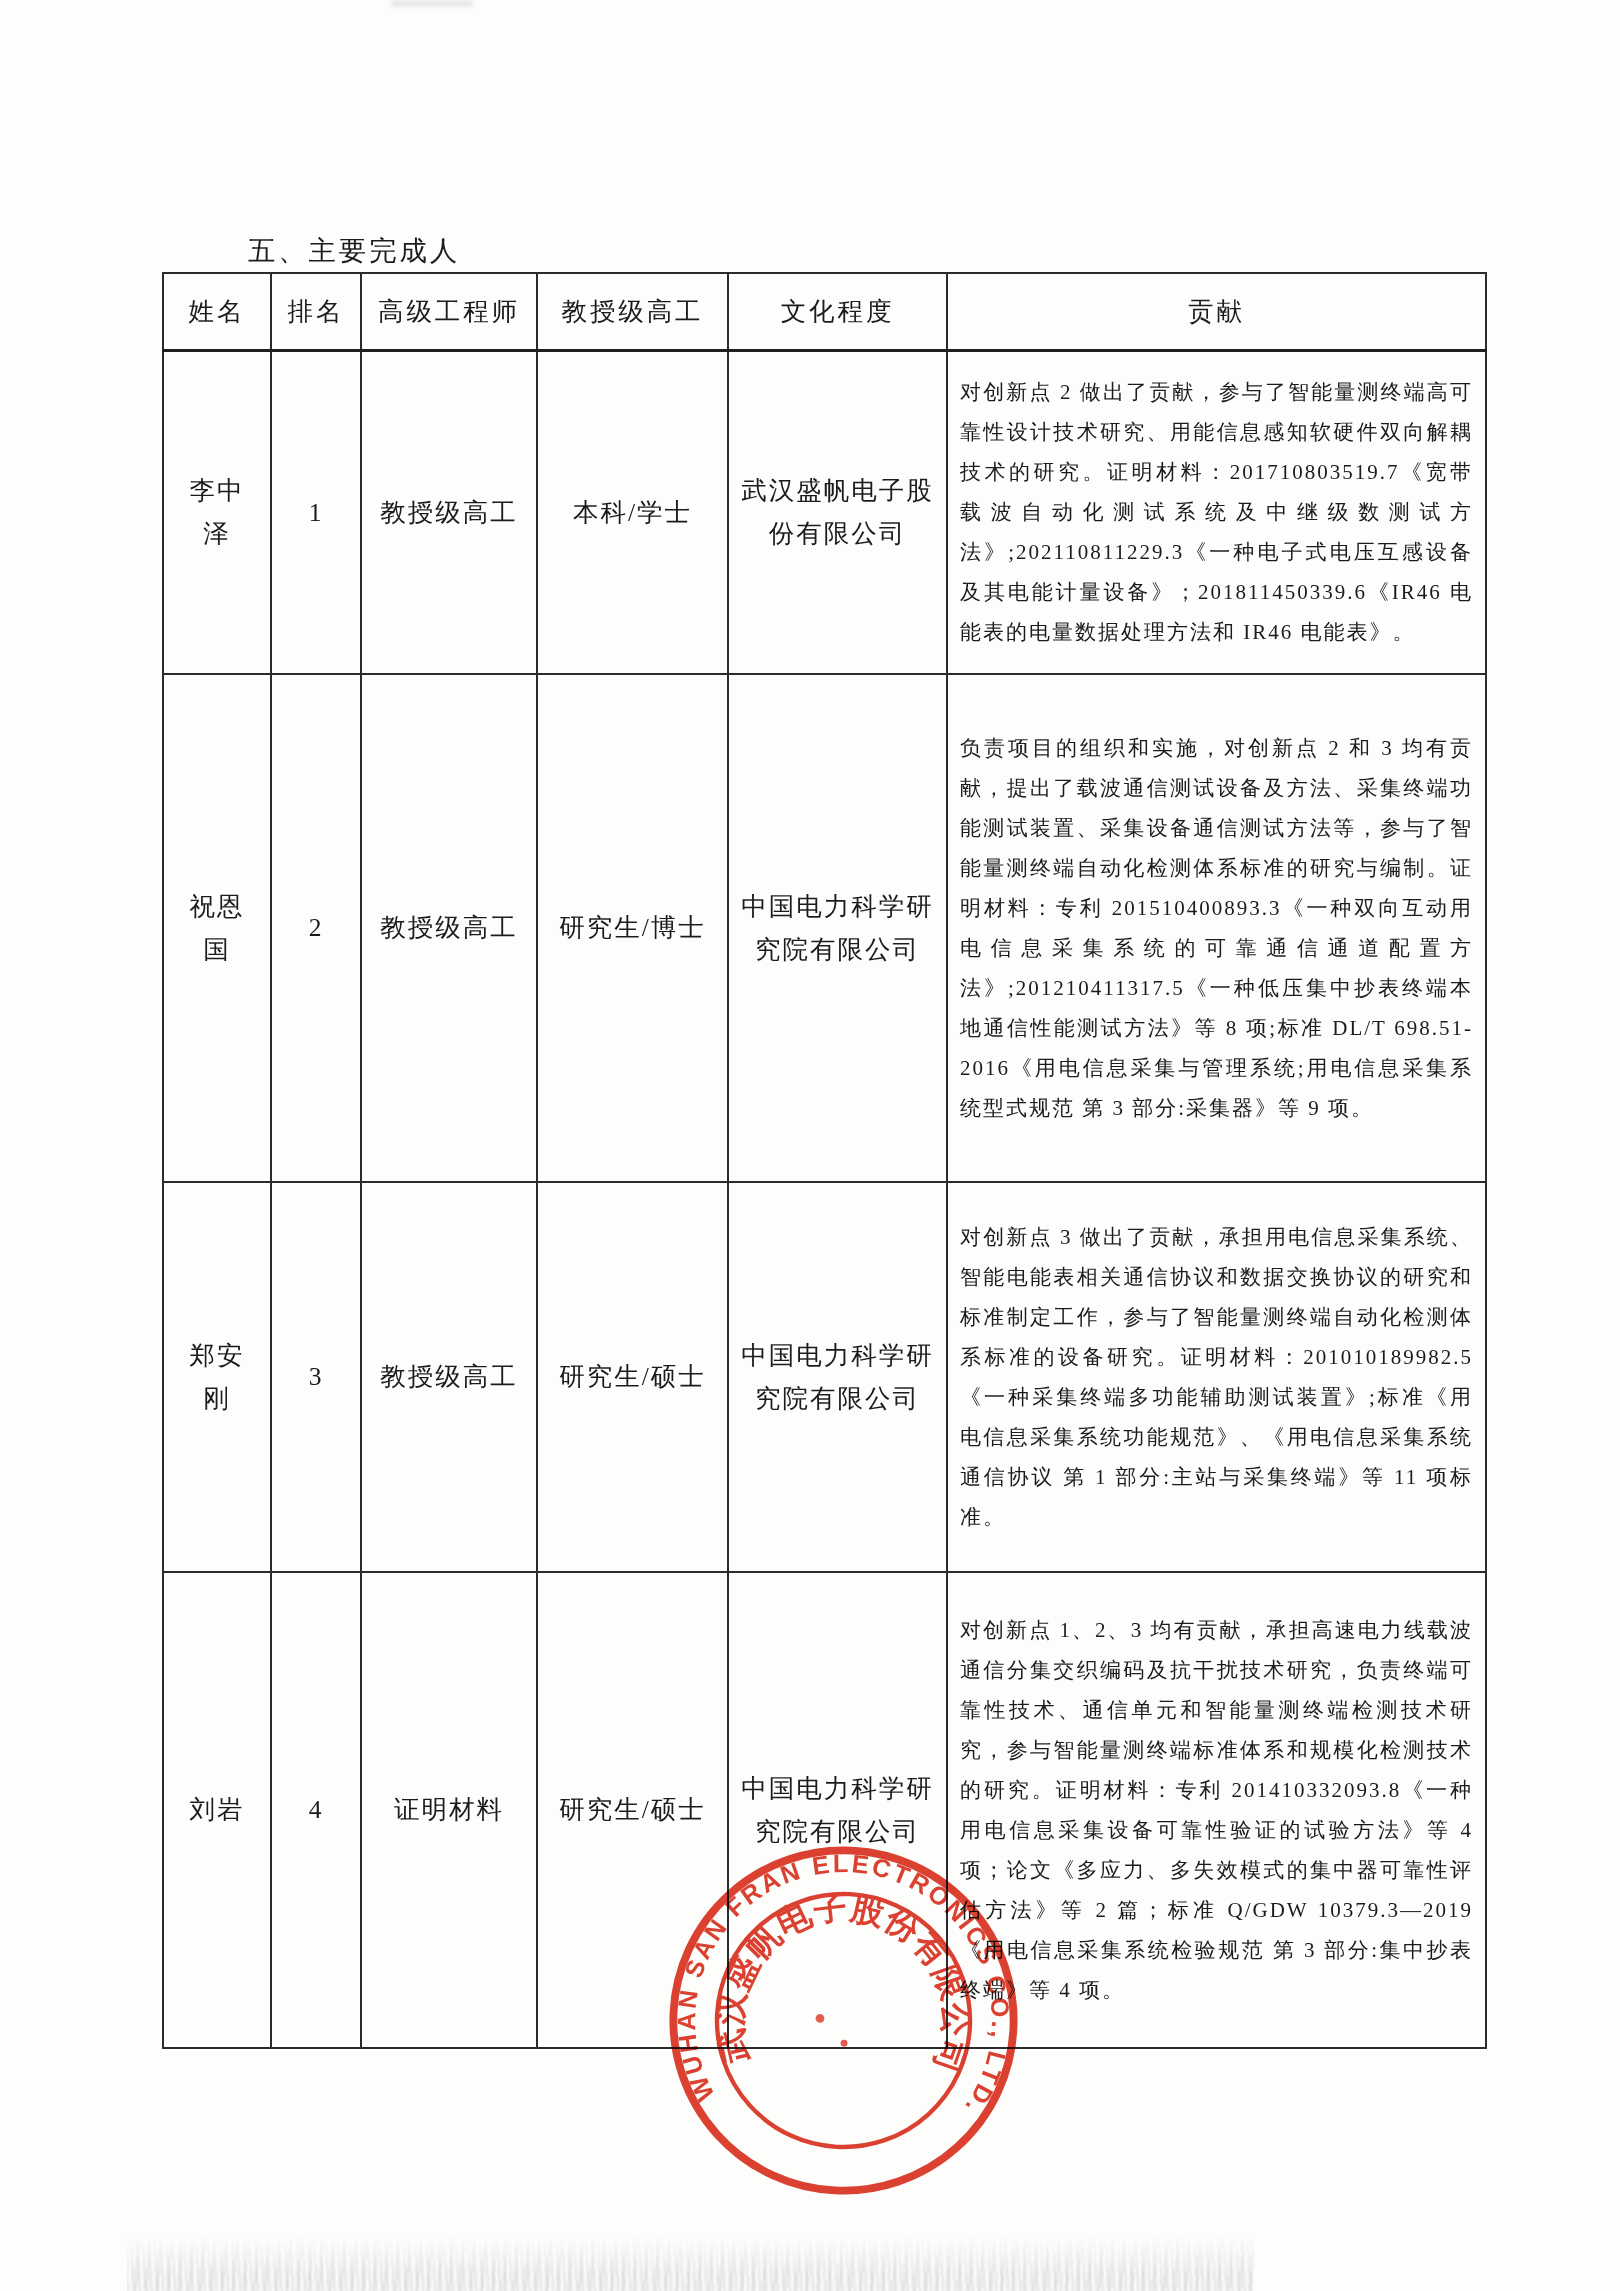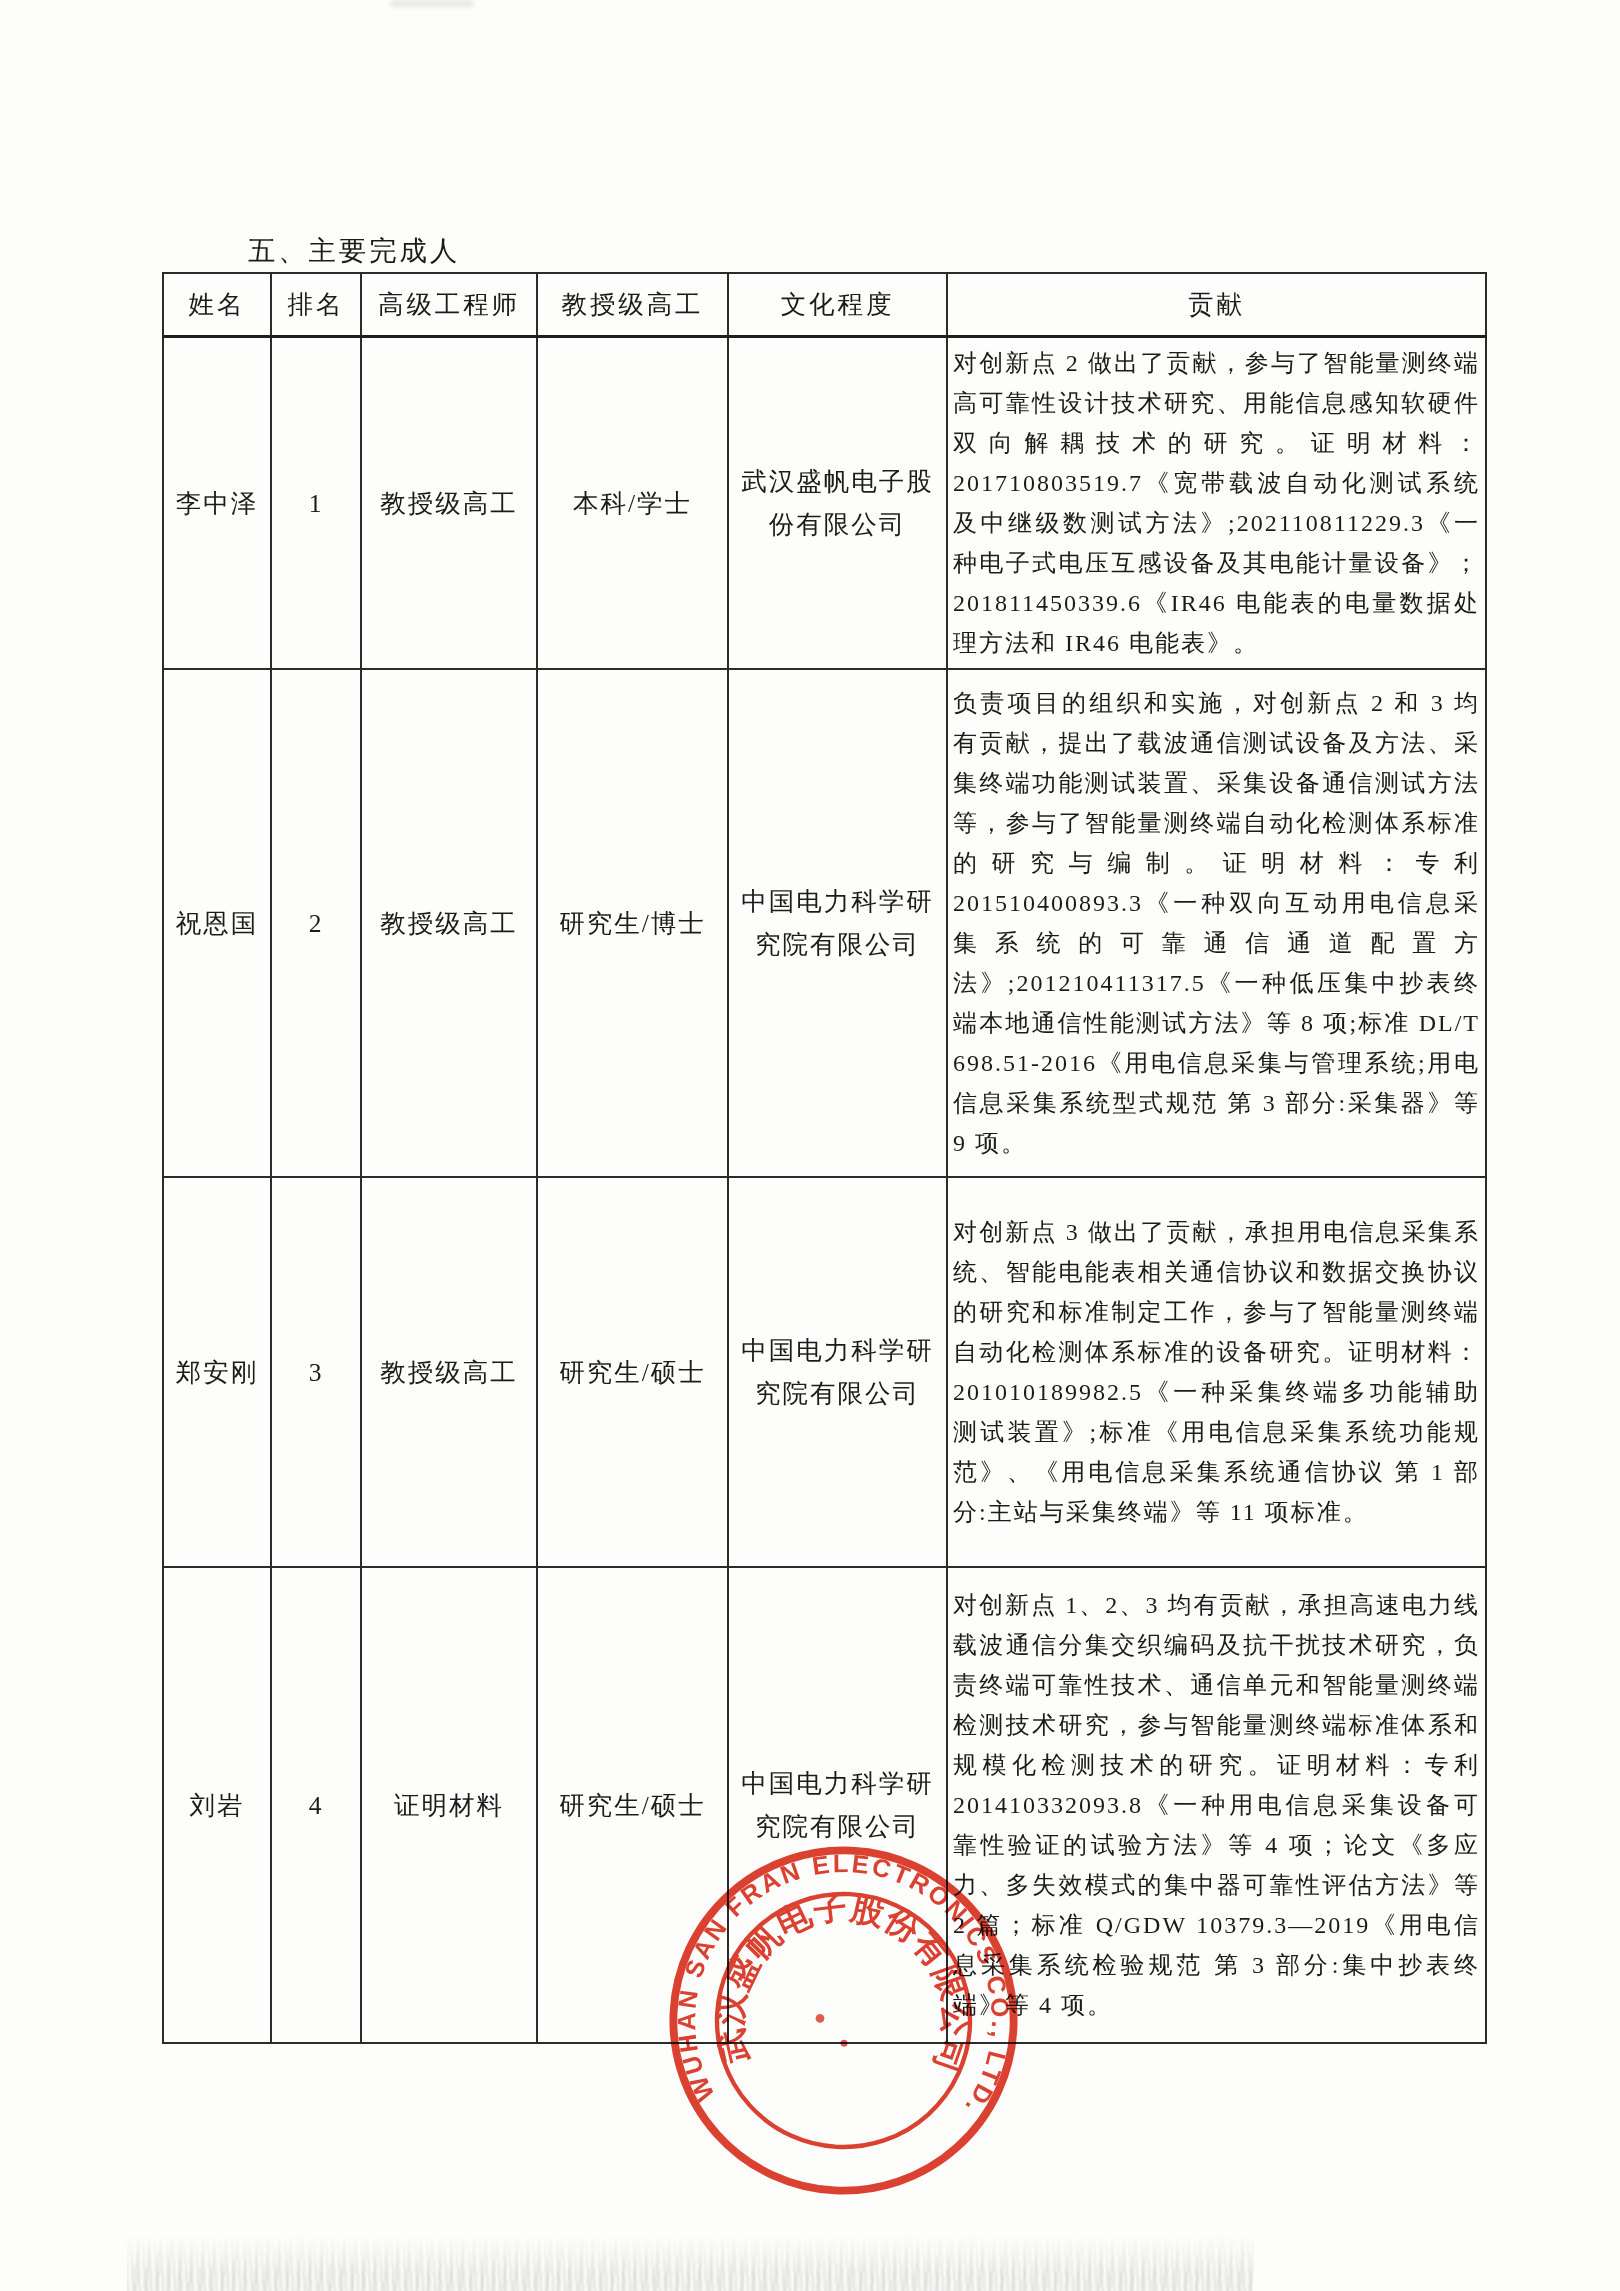--- a/index.html
+++ b/index.html
@@ -25,38 +25,38 @@
   table.contrib{
     position:absolute;left:162px;top:272px;
     width:1323px;
     border-collapse:collapse;
     table-layout:fixed;
     border:2.9px solid #262626;
   }
   table.contrib th,
   table.contrib td{
     border:2px solid #2b2b2b;
-    padding:5px;
+    padding:12px;
   }
   table.contrib thead th{
     height:51px;
     font-size:25.5px;font-weight:normal;
     letter-spacing:2.9px;
     border-bottom:3.9px solid #1f1f1f;
     text-align:center;vertical-align:middle;
   }
   td.info{
     text-align:center;vertical-align:middle;
     font-size:25.5px;letter-spacing:2px;
     line-height:43px;
     padding:0 15.7px;
   }
   td.contrib-cell{
     vertical-align:middle;
-    font-size:24px;
+    font-size:21px;
     line-height:40px;
     letter-spacing:2px;
     text-align:justify;
     padding:2px 9.8px 2px 11.8px;
   }
   tr.r1{height:323px;}
   tr.r2{height:508px;}
   tr.r3{height:390px;}
   tr.r4{height:476px;}
 

